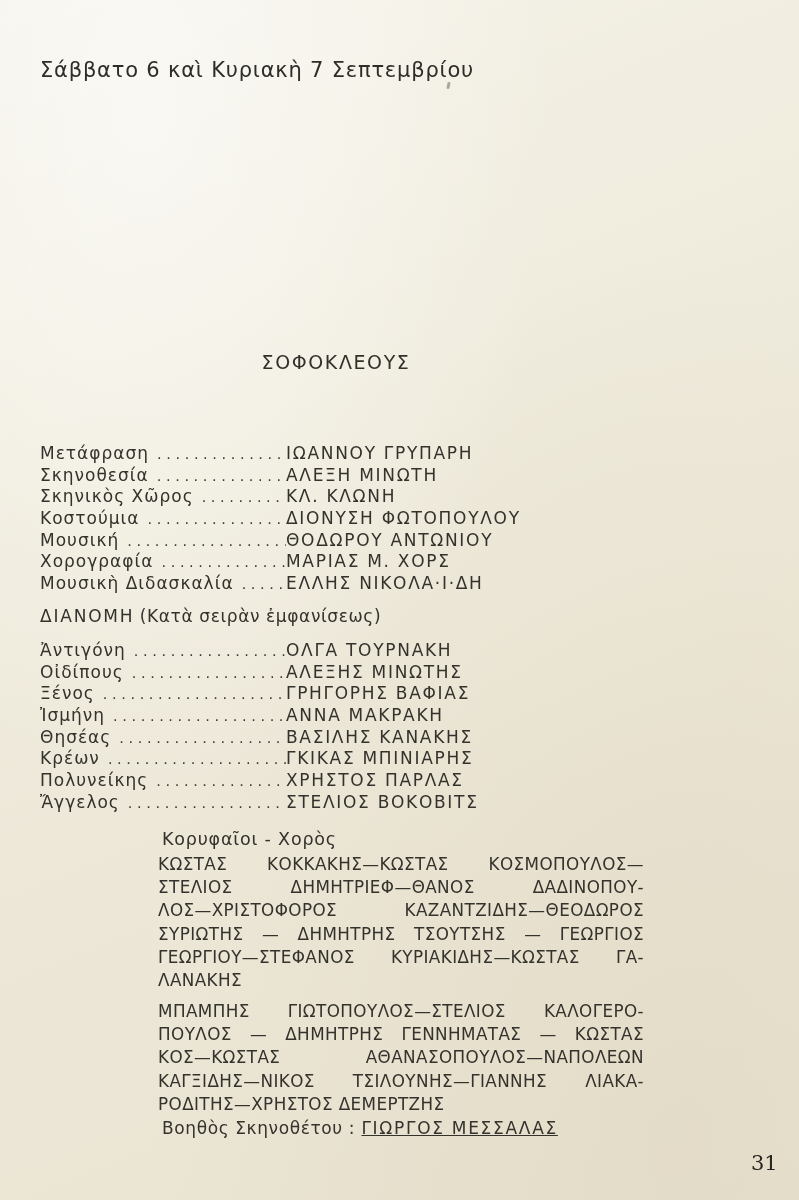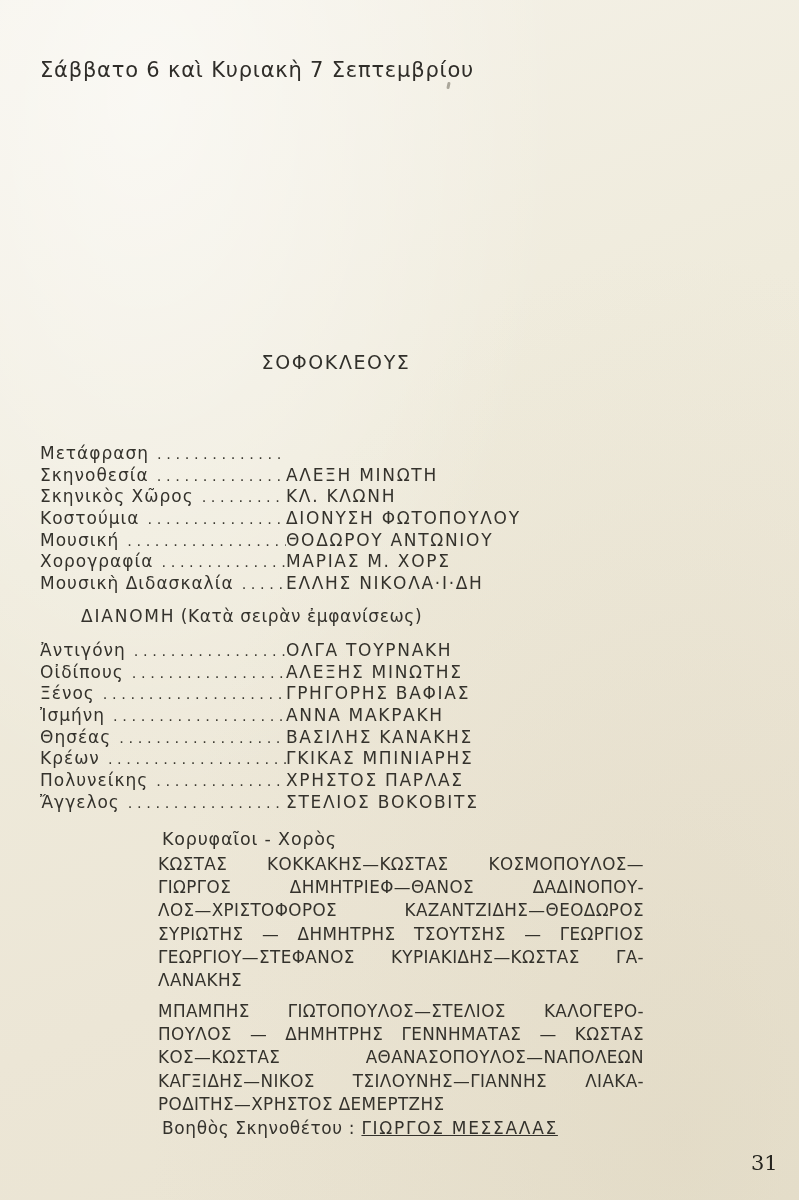--- a/index.html
+++ b/index.html
@@ -29,21 +29,21 @@
   .credits{top:443px;}
   .cast{top:640px;}
   .row{display:grid;grid-template-columns:246px auto;align-items:baseline;height:21.7px;}
   .lead{display:flex;align-items:baseline;overflow:hidden;}
   .lbl{white-space:nowrap;font-size:17px;letter-spacing:1px;color:#34322c;}
   .dots{flex:1 1 auto;overflow:hidden;white-space:nowrap;margin-left:8px;padding-right:6px;
     font-size:14.5px;letter-spacing:4.6px;color:#3a382f;}
   .val{white-space:nowrap;font-size:17px;letter-spacing:1.7px;color:#34322c;}
 
   .cast-heading{position:absolute;left:40px;top:606px;font-size:17px;color:#34322c;}
-  .cast-heading .caps{letter-spacing:1.8px;margin-left:41px;}
+  .cast-heading .caps{letter-spacing:1.8px;}
   .cast-heading .note{letter-spacing:.6px;}
 
   .chorus-heading{position:absolute;left:162px;top:829px;font-size:17.5px;letter-spacing:.8px;}
   .chorus{position:absolute;left:158px;width:486px;}
   .g1{top:853px;}
   .g2{top:1000px;}
   .cline{font-size:16.8px;line-height:23.2px;letter-spacing:.4px;white-space:nowrap;
     overflow:hidden;text-align:justify;text-align-last:justify;color:#34322c;}
   .cline.last{text-align-last:left;}
 
@@ -65,20 +65,21 @@
 
   <div class="author">ΣΟΦΟΚΛΕΟΥΣ</div>
 
 
   <div class="list credits">
     <div class="row">
       <span class="lead">
           <span class="lbl">Μετάφραση</span>
           <span class="dots">............................................................</span>
         </span>
+      <span class="val">ΙΩΑΝΝΟΥ ΓΡΥΠΑΡΗ</span>
     </div>
     <div class="row">
       <span class="lead">
           <span class="lbl">Σκηνοθεσία</span>
           <span class="dots">............................................................</span>
         </span>
       <span class="val">ΑΛΕΞΗ ΜΙΝΩΤΗ</span>
     </div>
     <div class="row">
       <span class="lead">
@@ -178,21 +179,21 @@
           <span class="dots">............................................................</span>
         </span>
       <span class="val">ΣΤΕΛΙΟΣ ΒΟΚΟΒΙΤΣ</span>
     </div>
   </div>
 
   <div class="chorus-heading">Κορυφαῖοι - Χορὸς</div>
 
   <div class="chorus g1">
     <div class="cline">ΚΩΣΤΑΣ ΚΟΚΚΑΚΗΣ—ΚΩΣΤΑΣ ΚΟΣΜΟΠΟΥΛΟΣ—</div>
-    <div class="cline">ΓΙΩΡΓΟΣ ΔΗΜΗΤΡΙΕΦ—ΘΑΝΟΣ ΔΑΔΙΝΟΠΟΥ-</div>
+    <div class="cline">ΣΤΕΛΙΟΣ ΔΗΜΗΤΡΙΕΦ—ΘΑΝΟΣ ΔΑΔΙΝΟΠΟΥ-</div>
     <div class="cline">ΛΟΣ—ΧΡΙΣΤΟΦΟΡΟΣ ΚΑΖΑΝΤΖΙΔΗΣ—ΘΕΟΔΩΡΟΣ</div>
     <div class="cline">ΣΥΡΙΩΤΗΣ — ΔΗΜΗΤΡΗΣ ΤΣΟΥΤΣΗΣ — ΓΕΩΡΓΙΟΣ</div>
     <div class="cline">ΓΕΩΡΓΙΟΥ—ΣΤΕΦΑΝΟΣ ΚΥΡΙΑΚΙΔΗΣ—ΚΩΣΤΑΣ ΓΑ-</div>
     <div class="cline last">ΛΑΝΑΚΗΣ</div>
   </div>
 
   <div class="chorus g2">
     <div class="cline">ΜΠΑΜΠΗΣ ΓΙΩΤΟΠΟΥΛΟΣ—ΣΤΕΛΙΟΣ ΚΑΛΟΓΕΡΟ-</div>
     <div class="cline">ΠΟΥΛΟΣ — ΔΗΜΗΤΡΗΣ ΓΕΝΝΗΜΑΤΑΣ — ΚΩΣΤΑΣ</div>
     <div class="cline">ΚΟΣ—ΚΩΣΤΑΣ ΑΘΑΝΑΣΟΠΟΥΛΟΣ—ΝΑΠΟΛΕΩΝ</div>

